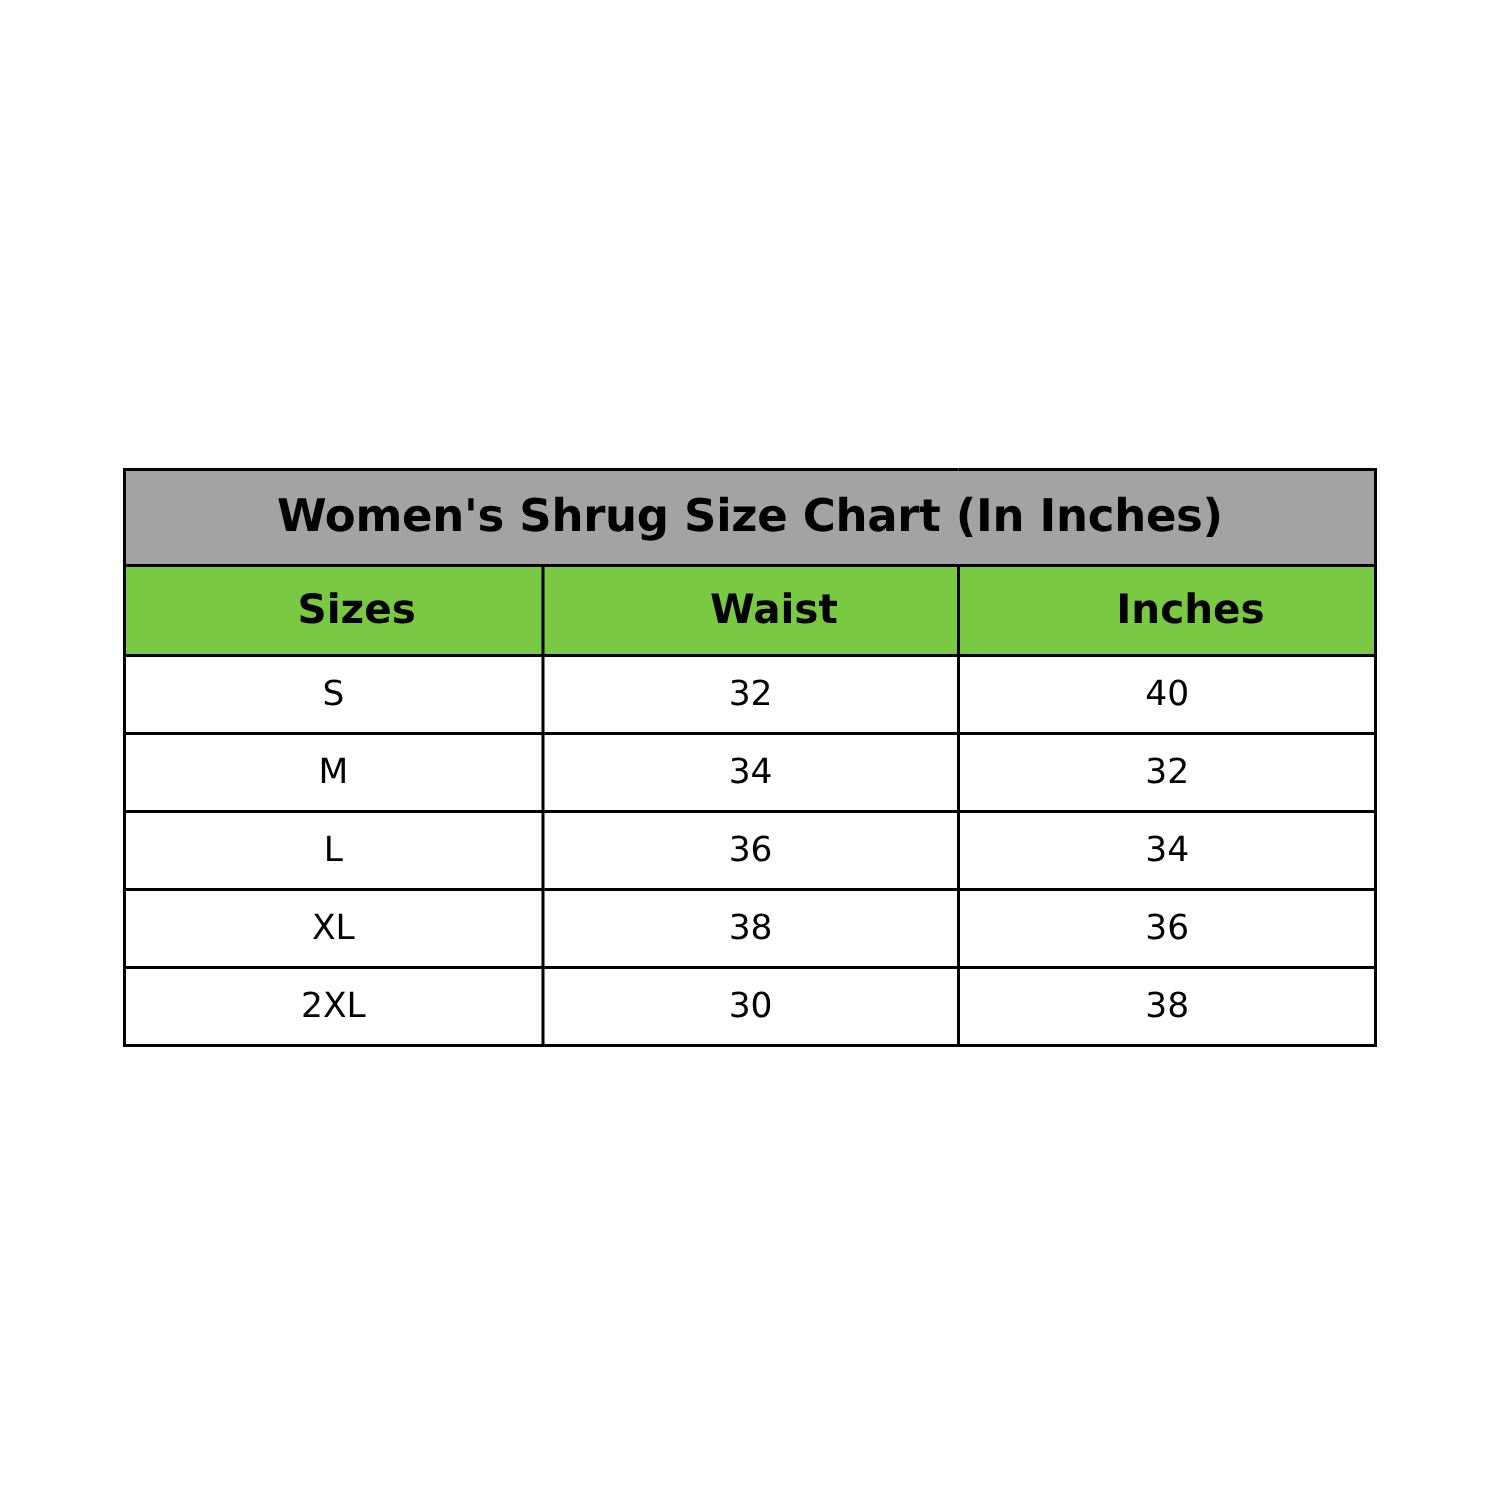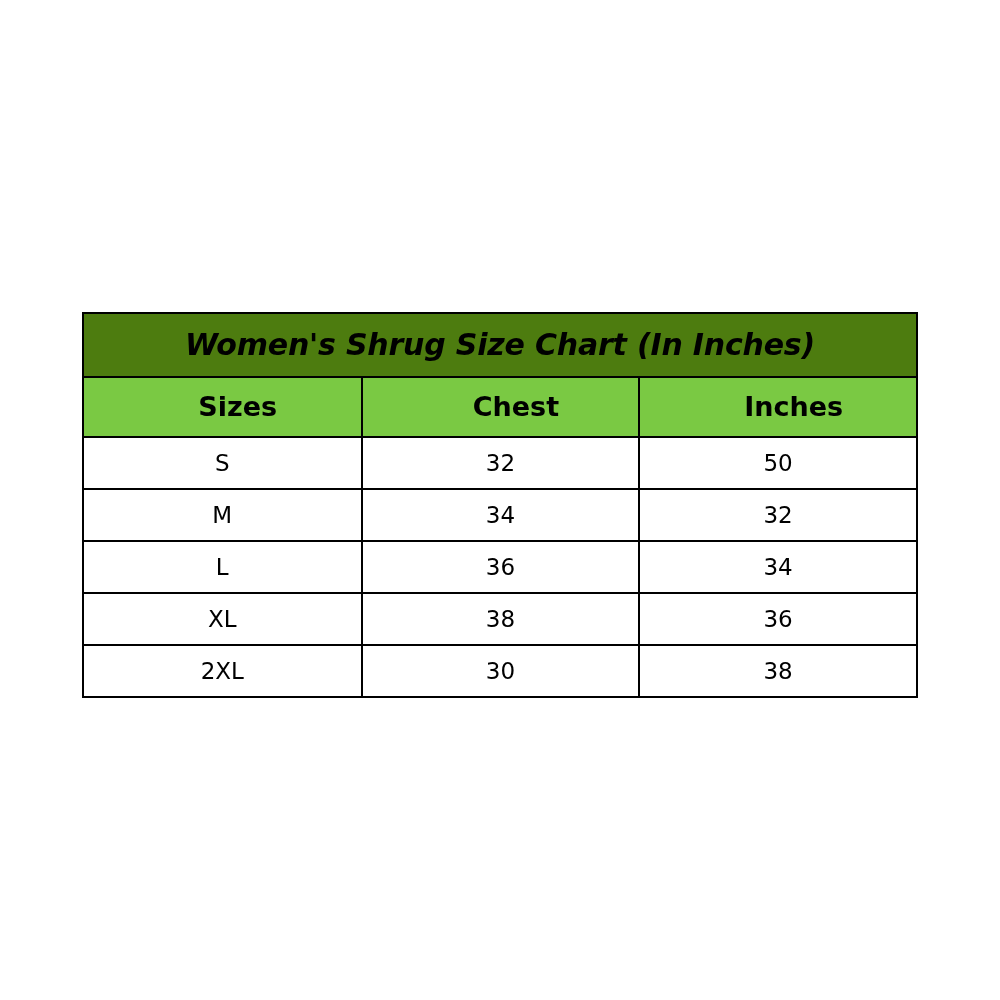--- a/index.html
+++ b/index.html
@@ -25,27 +25,26 @@
     width: 100%;
     table-layout: fixed;
   }
   table.size-chart td, table.size-chart th {
     border: 2px solid #000000;
     text-align: center;
     color: #000000;
     padding: 0;
   }
   tr.title-row td {
-    background: #4d7c0f;
+    background: #a3a3a3;
     font-size: 30px;
     font-weight: bold;
     height: 62px;
     line-height: 62px;
     letter-spacing: -0.2px;
-    font-style: italic;
   }
   tr.header-row th {
     background: #7ac943;
     font-size: 27px;
     font-weight: bold;
     height: 58px;
     line-height: 58px;
     padding-left: 31px;
   }
   tr.data-row td {
@@ -68,27 +67,27 @@
       <col class="c-size">
       <col class="c-chest">
       <col class="c-waist">
     </colgroup>
     <tbody>
       <tr class="title-row">
         <td colspan="3">Women's Shrug Size Chart (In Inches)</td>
       </tr>
       <tr class="header-row">
         <th>Sizes</th>
-        <th>Chest</th>
+        <th>Waist</th>
         <th>Inches</th>
       </tr>
       <tr class="data-row">
         <td>S</td>
         <td>32</td>
-        <td>50</td>
+        <td>40</td>
       </tr>
       <tr class="data-row">
         <td>M</td>
         <td>34</td>
         <td>32</td>
       </tr>
       <tr class="data-row">
         <td>L</td>
         <td>36</td>
         <td>34</td>

